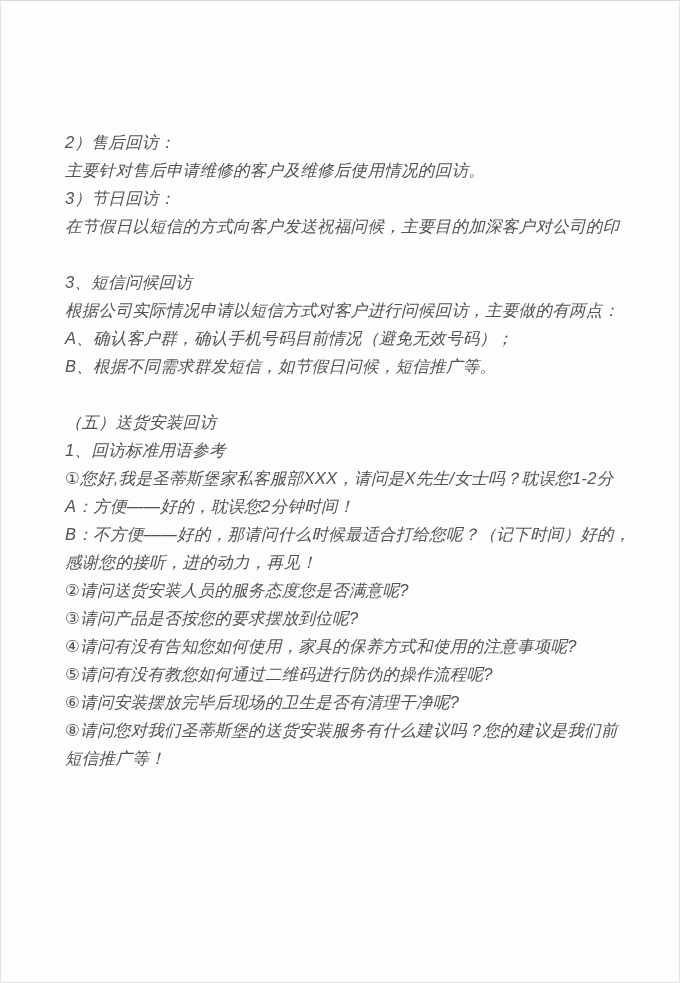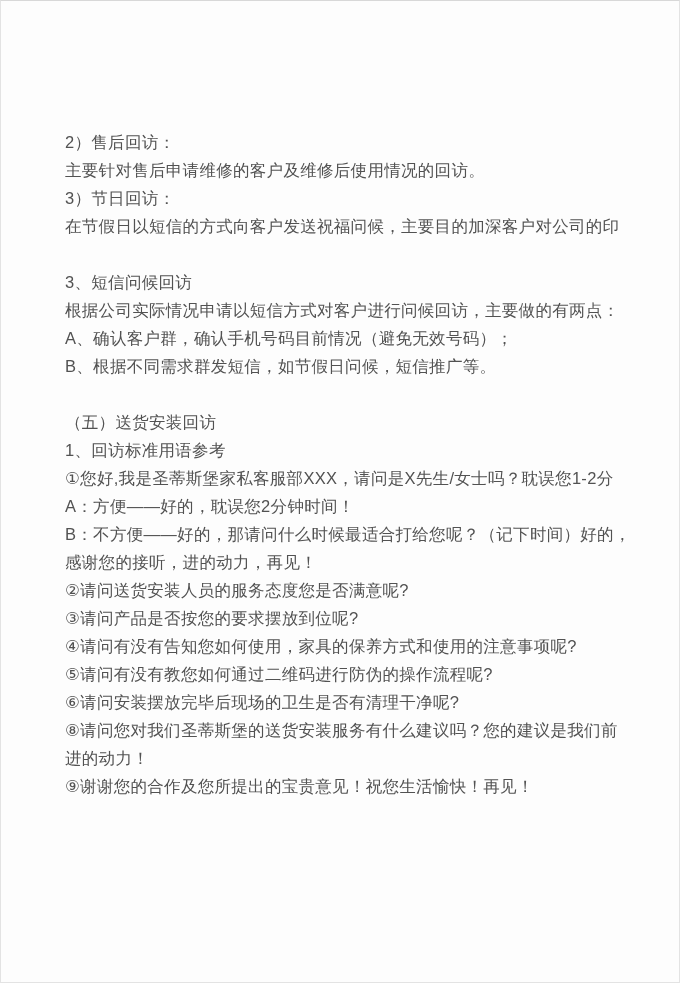--- a/index.html
+++ b/index.html
@@ -24,20 +24,21 @@
     top: 127px;
     width: 600px;
     color: #525252;
     font-size: 16.5px;
     line-height: 28px;
     letter-spacing: 0.3px;
   }
   .line {
     height: 28px;
     white-space: nowrap;
+    font-style: italic;
   }
 </style>
 </head>
 <body>
 
 <div class="page">
   <div class="doc">
     <div class="line">2）售后回访：</div>
     <div class="line">主要针对售后申请维修的客户及维修后使用情况的回访。</div>
     <div class="line">3）节日回访：</div>
@@ -53,16 +54,15 @@
     <div class="line">①您好,我是圣蒂斯堡家私客服部XXX，请问是X先生/女士吗？耽误您1-2分</div>
     <div class="line">A：方便——好的，耽误您2分钟时间！</div>
     <div class="line">B：不方便——好的，那请问什么时候最适合打给您呢？（记下时间）好的，</div>
     <div class="line">感谢您的接听，进的动力，再见！</div>
     <div class="line">②请问送货安装人员的服务态度您是否满意呢?</div>
     <div class="line">③请问产品是否按您的要求摆放到位呢?</div>
     <div class="line">④请问有没有告知您如何使用，家具的保养方式和使用的注意事项呢?</div>
     <div class="line">⑤请问有没有教您如何通过二维码进行防伪的操作流程呢?</div>
     <div class="line">⑥请问安装摆放完毕后现场的卫生是否有清理干净呢?</div>
     <div class="line">⑧请问您对我们圣蒂斯堡的送货安装服务有什么建议吗？您的建议是我们前</div>
-    <div class="line">进的动力！</div>
-    <div class="line">⑨谢谢您的合作及您所提出的宝贵意见！祝您生活愉快！再见！</div>
+    <div class="line">短信推广等！</div>
   </div>
 </div>
 
 </body></html>

